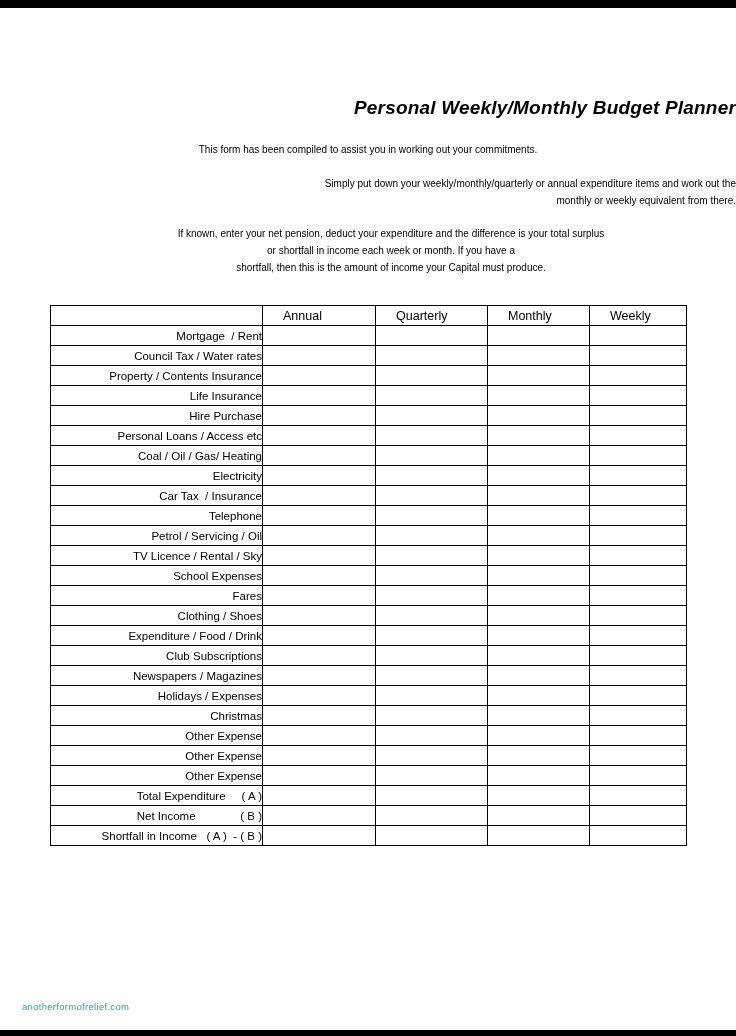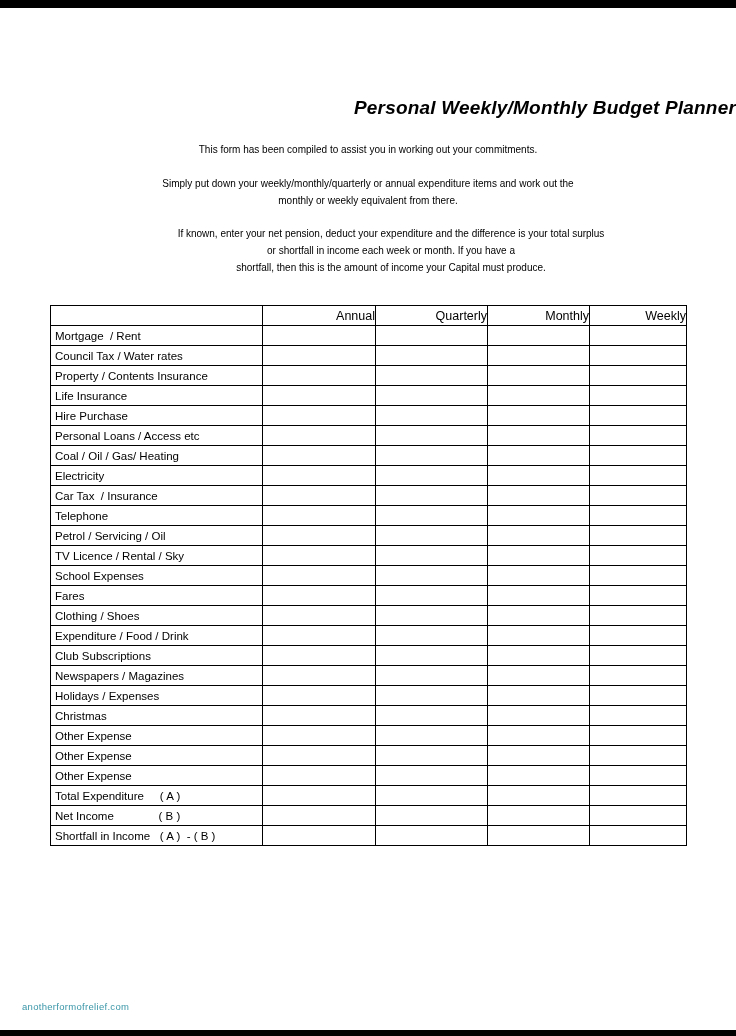--- a/index.html
+++ b/index.html
@@ -25,21 +25,21 @@
     font-style: italic;
     letter-spacing: 0.2px;
   }
   .para {
     text-align: center;
     font-size: 10px;
     line-height: 17px;
     white-space: pre-line;
   }
   .para-intro   { margin-top: 22px; }
-  .para-simply  { margin-top: 17px; }
+  .para-simply  { margin-top: 17px; text-align: right; }
   .para-ifknown { margin-top: 16px; padding-left: 46px; }
 
   table.budget {
     margin: 29px 0 0 50px;
     width: 636px;
     border-collapse: collapse;
     table-layout: fixed;
   }
   table.budget col.c-label     { width: 212px; }
   table.budget col.c-annual    { width: 113px; }
@@ -48,27 +48,28 @@
   table.budget col.c-weekly    { width: 97px;  }
 
   table.budget th, table.budget td {
     border: 1px solid #000000;
     height: 20px;
     font-weight: normal;
     background: #ffffff;
   }
   table.budget th {
     font-size: 12.5px;
-    text-align: right;
+    text-align: left;
     font-family: "Liberation Sans", sans-serif;
+    padding-left: 20px;
   }
   table.budget td.label-cell {
     font-size: 11.5px;
     padding-left: 4px;
-    text-align: left;
+    text-align: right;
     white-space: pre;
     overflow: hidden;
   }
   table.budget td.value-cell { font-size: 11.5px; }
 
   .footer-link {
     position: absolute;
     left: 22px;
     top: 1001px;
     font-size: 9.5px;

